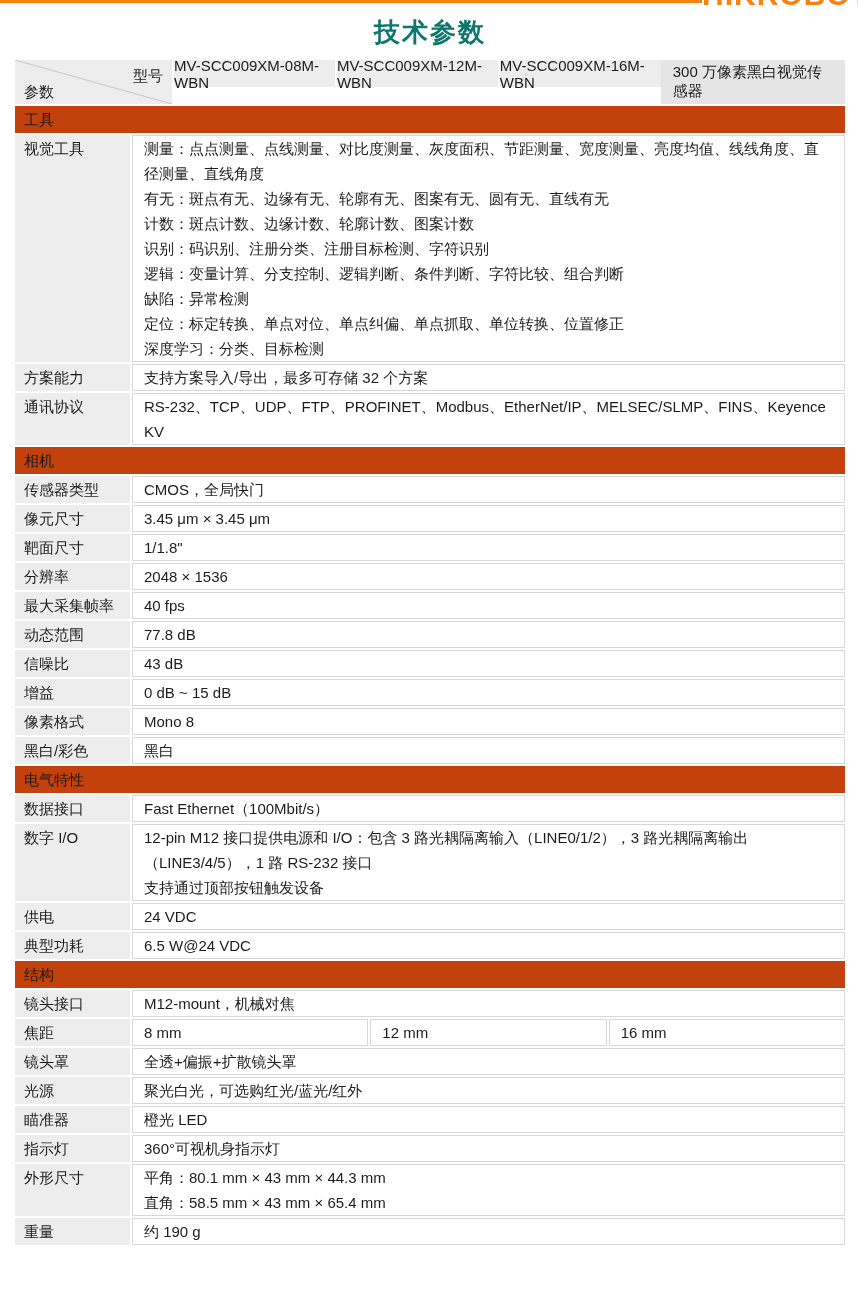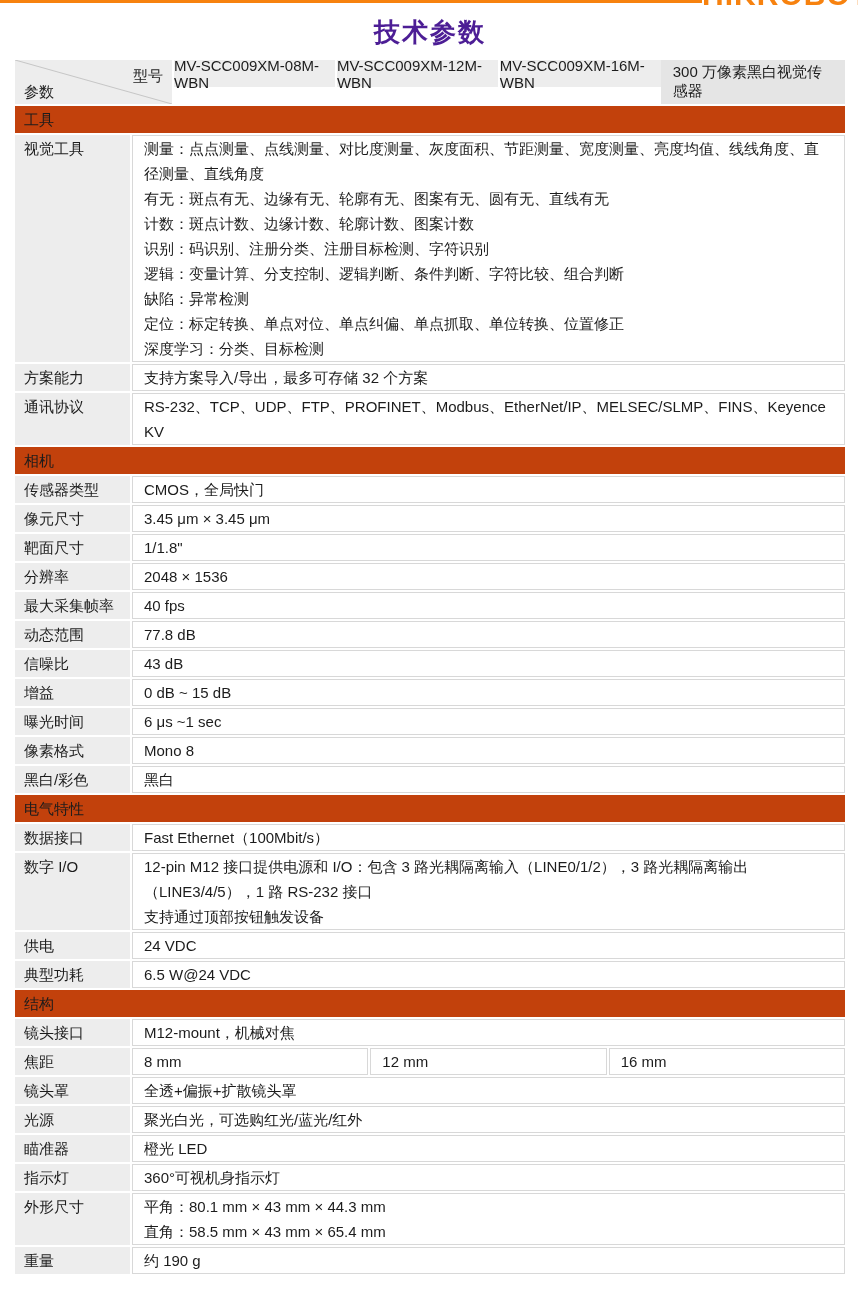--- a/index.html
+++ b/index.html
@@ -8,21 +8,21 @@
     font-family:"Liberation Sans","DejaVu Sans",sans-serif;
     color:#1c1c1c;position:relative;overflow:hidden;
   }
   
   .topbar{position:relative;height:6px;width:860px;}
   .topbar-line{position:absolute;left:0;top:0;width:702px;height:3px;background:#f7820f;}
   .logo-clip{position:absolute;right:2px;top:0;width:156px;height:5px;overflow:hidden;}
   .logo-text{position:absolute;left:0;top:-20px;font-size:30px;line-height:30px;font-weight:bold;
     color:#f7820f;letter-spacing:1px;white-space:nowrap;}
   
-  .page-title{text-align:center;color:#4c1d95;font-size:26px;font-weight:bold;
+  .page-title{text-align:center;color:#0f766e;font-size:26px;font-weight:bold;
     margin:11px 0 13px 0;letter-spacing:2px;line-height:30px;}
   
   .spec-table{width:830px;margin:0 auto;font-size:15px;}
   .hdr{display:flex;margin-bottom:2px;}
   .corner{width:137px;margin-right:2px;background:#ededed;position:relative;flex:none;padding-left:20px;}
   .corner svg{position:absolute;left:0;top:0;width:100%;height:100%;}
   .corner-tr{position:absolute;top:3px;right:9px;line-height:25px;}
   .corner-bl{position:absolute;bottom:0;left:9px;line-height:25px;}
   .hdr-right{flex:1;display:flex;flex-direction:row;}
   .model-row{display:flex;height:27px;margin-bottom:2px;}
@@ -120,24 +120,20 @@
       </div>
       <div class="row">
         <div class="row-label">信噪比</div>
         <div class="row-value">43 dB</div>
       </div>
       <div class="row">
         <div class="row-label">增益</div>
         <div class="row-value">0 dB ~ 15 dB</div>
       </div>
       <div class="row">
-        <div class="row-label">曝光时间</div>
-        <div class="row-value">6 μs ~1 sec</div>
-      </div>
-      <div class="row">
         <div class="row-label">像素格式</div>
         <div class="row-value">Mono 8</div>
       </div>
       <div class="row">
         <div class="row-label">黑白/彩色</div>
         <div class="row-value">黑白</div>
       </div>
       <div class="section-header">电气特性</div>
       <div class="row">
         <div class="row-label">数据接口</div>

